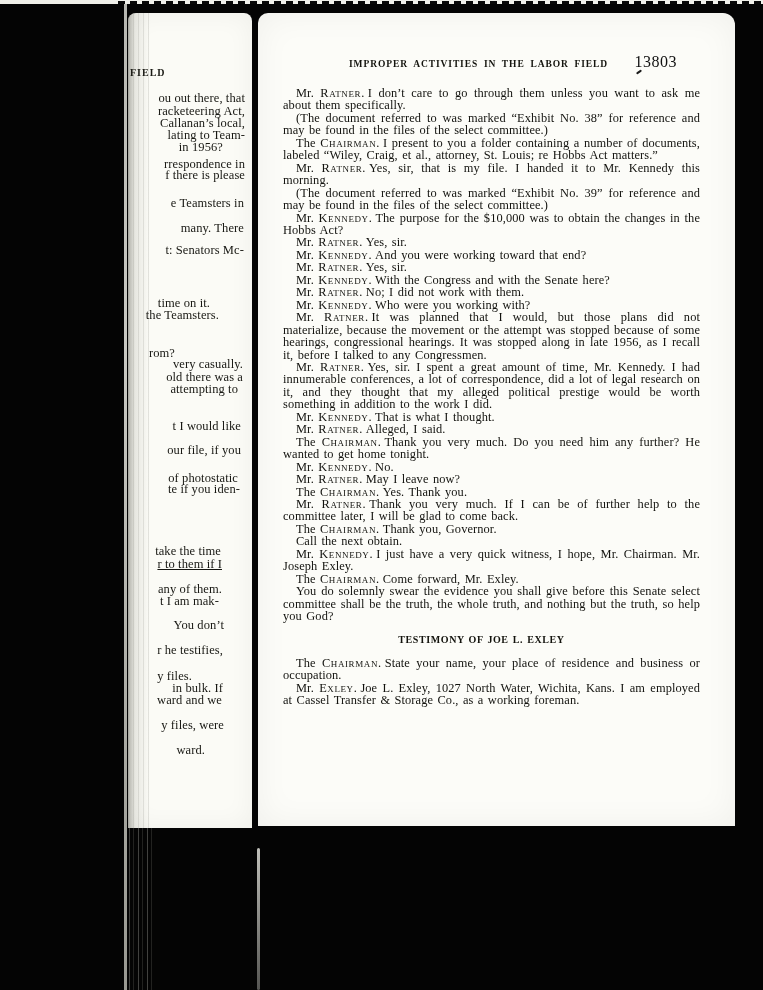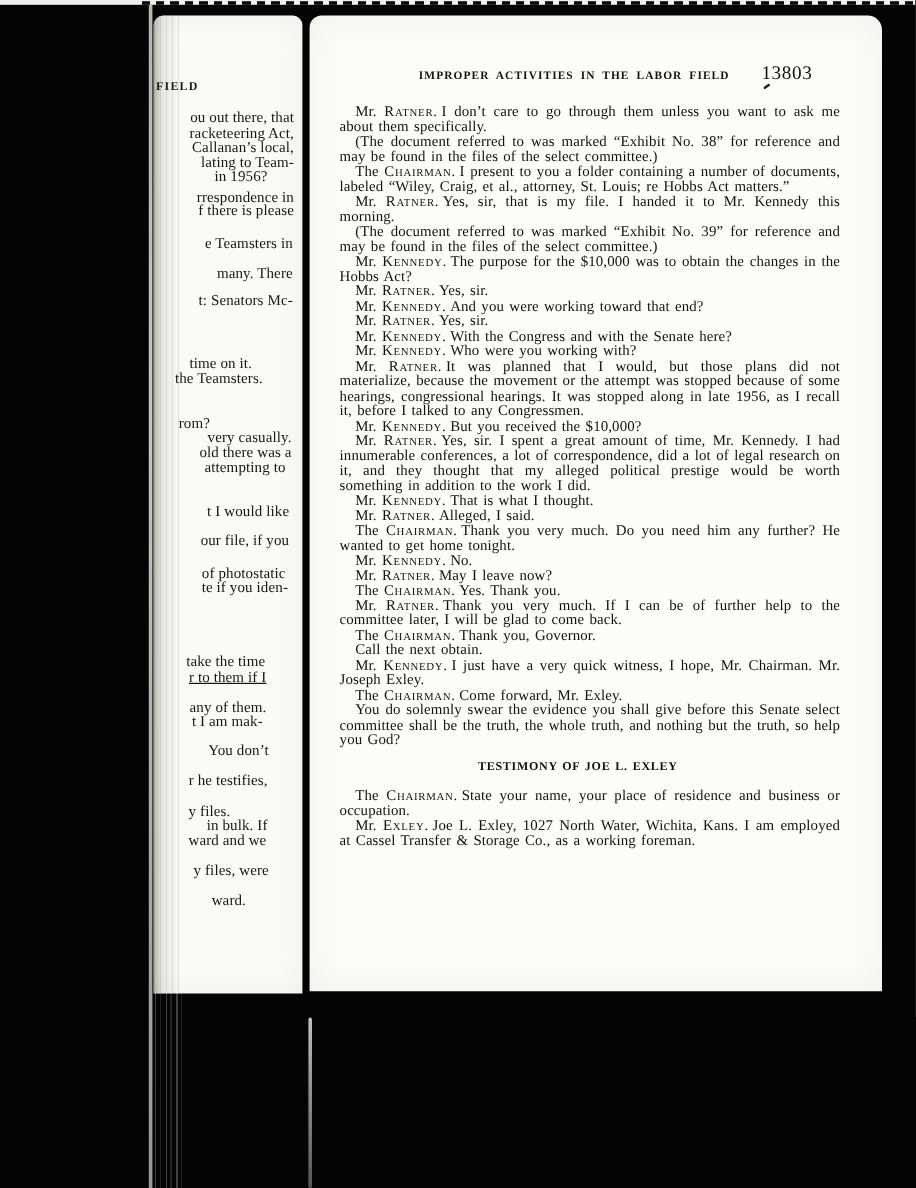--- a/index.html
+++ b/index.html
@@ -172,23 +172,23 @@
       <p class="para"><span class="sp-prefix">Mr.</span> <span class="sp-name sc">Ratner.</span><span>I don’t care to go through them unless you want to ask me about them specifically.</span></p>
           <p class="para"> <span>(The document referred to was marked “Exhibit No. 38” for reference and may be found in the files of the select committee.)</span></p>
           <p class="para"><span class="sp-prefix">The</span> <span class="sp-name sc">Chairman.</span><span>I present to you a folder containing a number of documents, labeled “Wiley, Craig, et al., attorney, St. Louis; re Hobbs Act matters.”</span></p>
           <p class="para"><span class="sp-prefix">Mr.</span> <span class="sp-name sc">Ratner.</span><span>Yes, sir, that is my file. I handed it to Mr. Kennedy this morning.</span></p>
           <p class="para"> <span>(The document referred to was marked “Exhibit No. 39” for reference and may be found in the files of the select committee.)</span></p>
           <p class="para"><span class="sp-prefix">Mr.</span> <span class="sp-name sc">Kennedy.</span><span>The purpose for the $10,000 was to obtain the changes in the Hobbs Act?</span></p>
           <p class="para"><span class="sp-prefix">Mr.</span> <span class="sp-name sc">Ratner.</span><span>Yes, sir.</span></p>
           <p class="para"><span class="sp-prefix">Mr.</span> <span class="sp-name sc">Kennedy.</span><span>And you were working toward that end?</span></p>
           <p class="para"><span class="sp-prefix">Mr.</span> <span class="sp-name sc">Ratner.</span><span>Yes, sir.</span></p>
           <p class="para"><span class="sp-prefix">Mr.</span> <span class="sp-name sc">Kennedy.</span><span>With the Congress and with the Senate here?</span></p>
+          <p class="para"><span class="sp-prefix">Mr.</span> <span class="sp-name sc">Ratner.</span><span>No; I did not work with them.</span></p>
           <p class="para"><span class="sp-prefix">Mr.</span> <span class="sp-name sc">Kennedy.</span><span>Who were you working with?</span></p>
           <p class="para"><span class="sp-prefix">Mr.</span> <span class="sp-name sc">Ratner.</span><span>It was planned that I would, but those plans did not materialize, because the movement or the attempt was stopped because of some hearings, congressional hearings. It was stopped along in late 1956, as I recall it, before I talked to any Congressmen.</span></p>
-          <p class="para"><span class="sp-prefix">Mr.</span> <span class="sp-name sc">Kennedy.</span><span>But you received the $10,000?</span></p>
           <p class="para"><span class="sp-prefix">Mr.</span> <span class="sp-name sc">Ratner.</span><span>Yes, sir. I spent a great amount of time, Mr. Kennedy. I had innumerable conferences, a lot of correspondence, did a lot of legal research on it, and they thought that my alleged political prestige would be worth something in addition to the work I did.</span></p>
           <p class="para"><span class="sp-prefix">Mr.</span> <span class="sp-name sc">Kennedy.</span><span>That is what I thought.</span></p>
           <p class="para"><span class="sp-prefix">Mr.</span> <span class="sp-name sc">Ratner.</span><span>Alleged, I said.</span></p>
           <p class="para"><span class="sp-prefix">The</span> <span class="sp-name sc">Chairman.</span><span>Thank you very much. Do you need him any further? He wanted to get home tonight.</span></p>
           <p class="para"><span class="sp-prefix">Mr.</span> <span class="sp-name sc">Kennedy.</span><span>No.</span></p>
           <p class="para"><span class="sp-prefix">Mr.</span> <span class="sp-name sc">Ratner.</span><span>May I leave now?</span></p>
           <p class="para"><span class="sp-prefix">The</span> <span class="sp-name sc">Chairman.</span><span>Yes. Thank you.</span></p>
           <p class="para"><span class="sp-prefix">Mr.</span> <span class="sp-name sc">Ratner.</span><span>Thank you very much. If I can be of further help to the committee later, I will be glad to come back.</span></p>
           <p class="para"><span class="sp-prefix">The</span> <span class="sp-name sc">Chairman.</span><span>Thank you, Governor.</span></p>
           <p class="para"> <span>Call the next obtain.</span></p>

